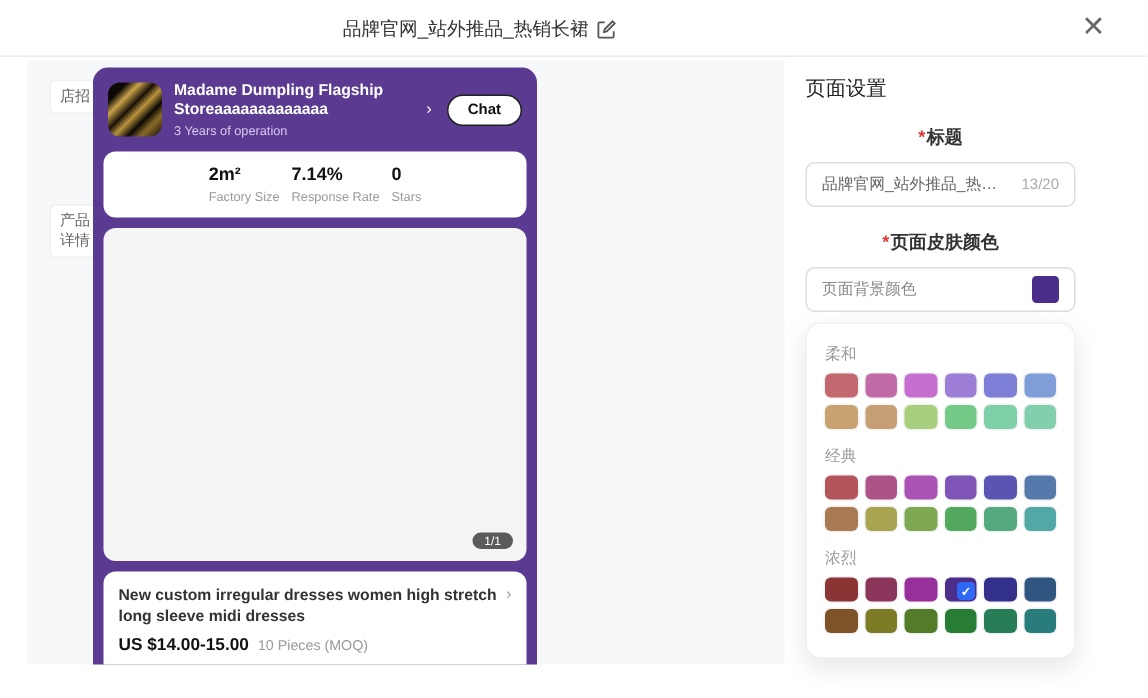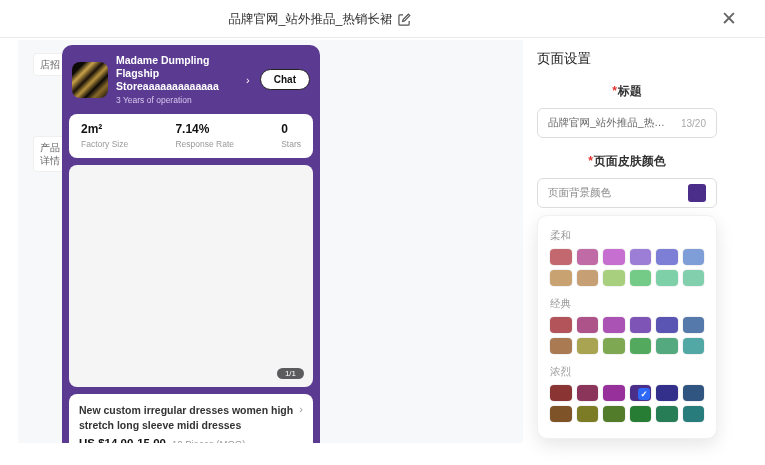--- a/index.html
+++ b/index.html
@@ -21,36 +21,36 @@
   .canvas { position:absolute; left:18px; top:40px; width:505px; height:403px;
     background:#f7f8fa; }
 
   .side-tab { position:absolute; background:#fff; color:#666; font-size:10px;
     border-radius:3px; text-align:center; padding:4px 6px; line-height:1.3;
     box-shadow:0 0 0 1px #efefef; cursor:pointer; }
   .tab-store { left:34px; top:54px; }
   .tab-product { left:34px; top:137px; }
 
   
-  .phone { position:absolute; left:62px; top:45px; width:258px; height:398px;
+  .phone { position:absolute; left:62px; top:45px; width:296px; height:398px;
     background:#5b3a91; border-radius:10px 10px 0 0; overflow:hidden; }
   .store-header { display:flex; align-items:center; gap:8px; padding:9px 10px 7px; }
   .avatar { width:36px; height:36px; border-radius:8px; flex:0 0 36px;
     background:
       linear-gradient(135deg, #0d0a06 0%, #0d0a06 18%, #c9a24a 30%, #1a1208 44%,
         #b8923d 55%, #0d0a06 68%, #8a6a2a 80%, #0d0a06 100%); }
   .store-info { flex:1; min-width:0; }
   .store-name { color:#fff; font-weight:bold; font-size:10.5px; line-height:1.25; }
   .store-years { color:#d8c9ef; font-size:8.5px; margin-top:2px; }
   .hdr-chevron { color:#fff; font-size:11px; margin:0 2px; cursor:pointer; }
   .chat-btn { background:#fff; border:1.5px solid #222; border-radius:999px;
     padding:4px 13px; font-weight:bold; font-size:10px; color:#111; cursor:pointer; }
 
   .stats-card { background:#fff; border-radius:8px; margin:2px 7px 7px;
-    padding:8px 12px 9px; display:flex; justify-content:space-between;gap:8px; }
+    padding:8px 12px 9px; display:flex; justify-content:center;gap:8px; }
   .stat-val { font-size:12px; font-weight:bold; color:#111; }
   .stat-label { font-size:8.5px; color:#999; margin-top:3px; }
 
   .placeholder { background:#f5f5f6; border-radius:8px; margin:0 7px; height:222px;
     position:relative; }
   .pager { position:absolute; right:9px; bottom:8px; background:rgba(52,52,56,.8);
     color:#fff; font-size:8px; padding:1px 8px; border-radius:8px; }
 
   .product-card { background:#fff; border-radius:8px; margin:7px 7px 0;
     padding:9px 10px; height:80px; }

